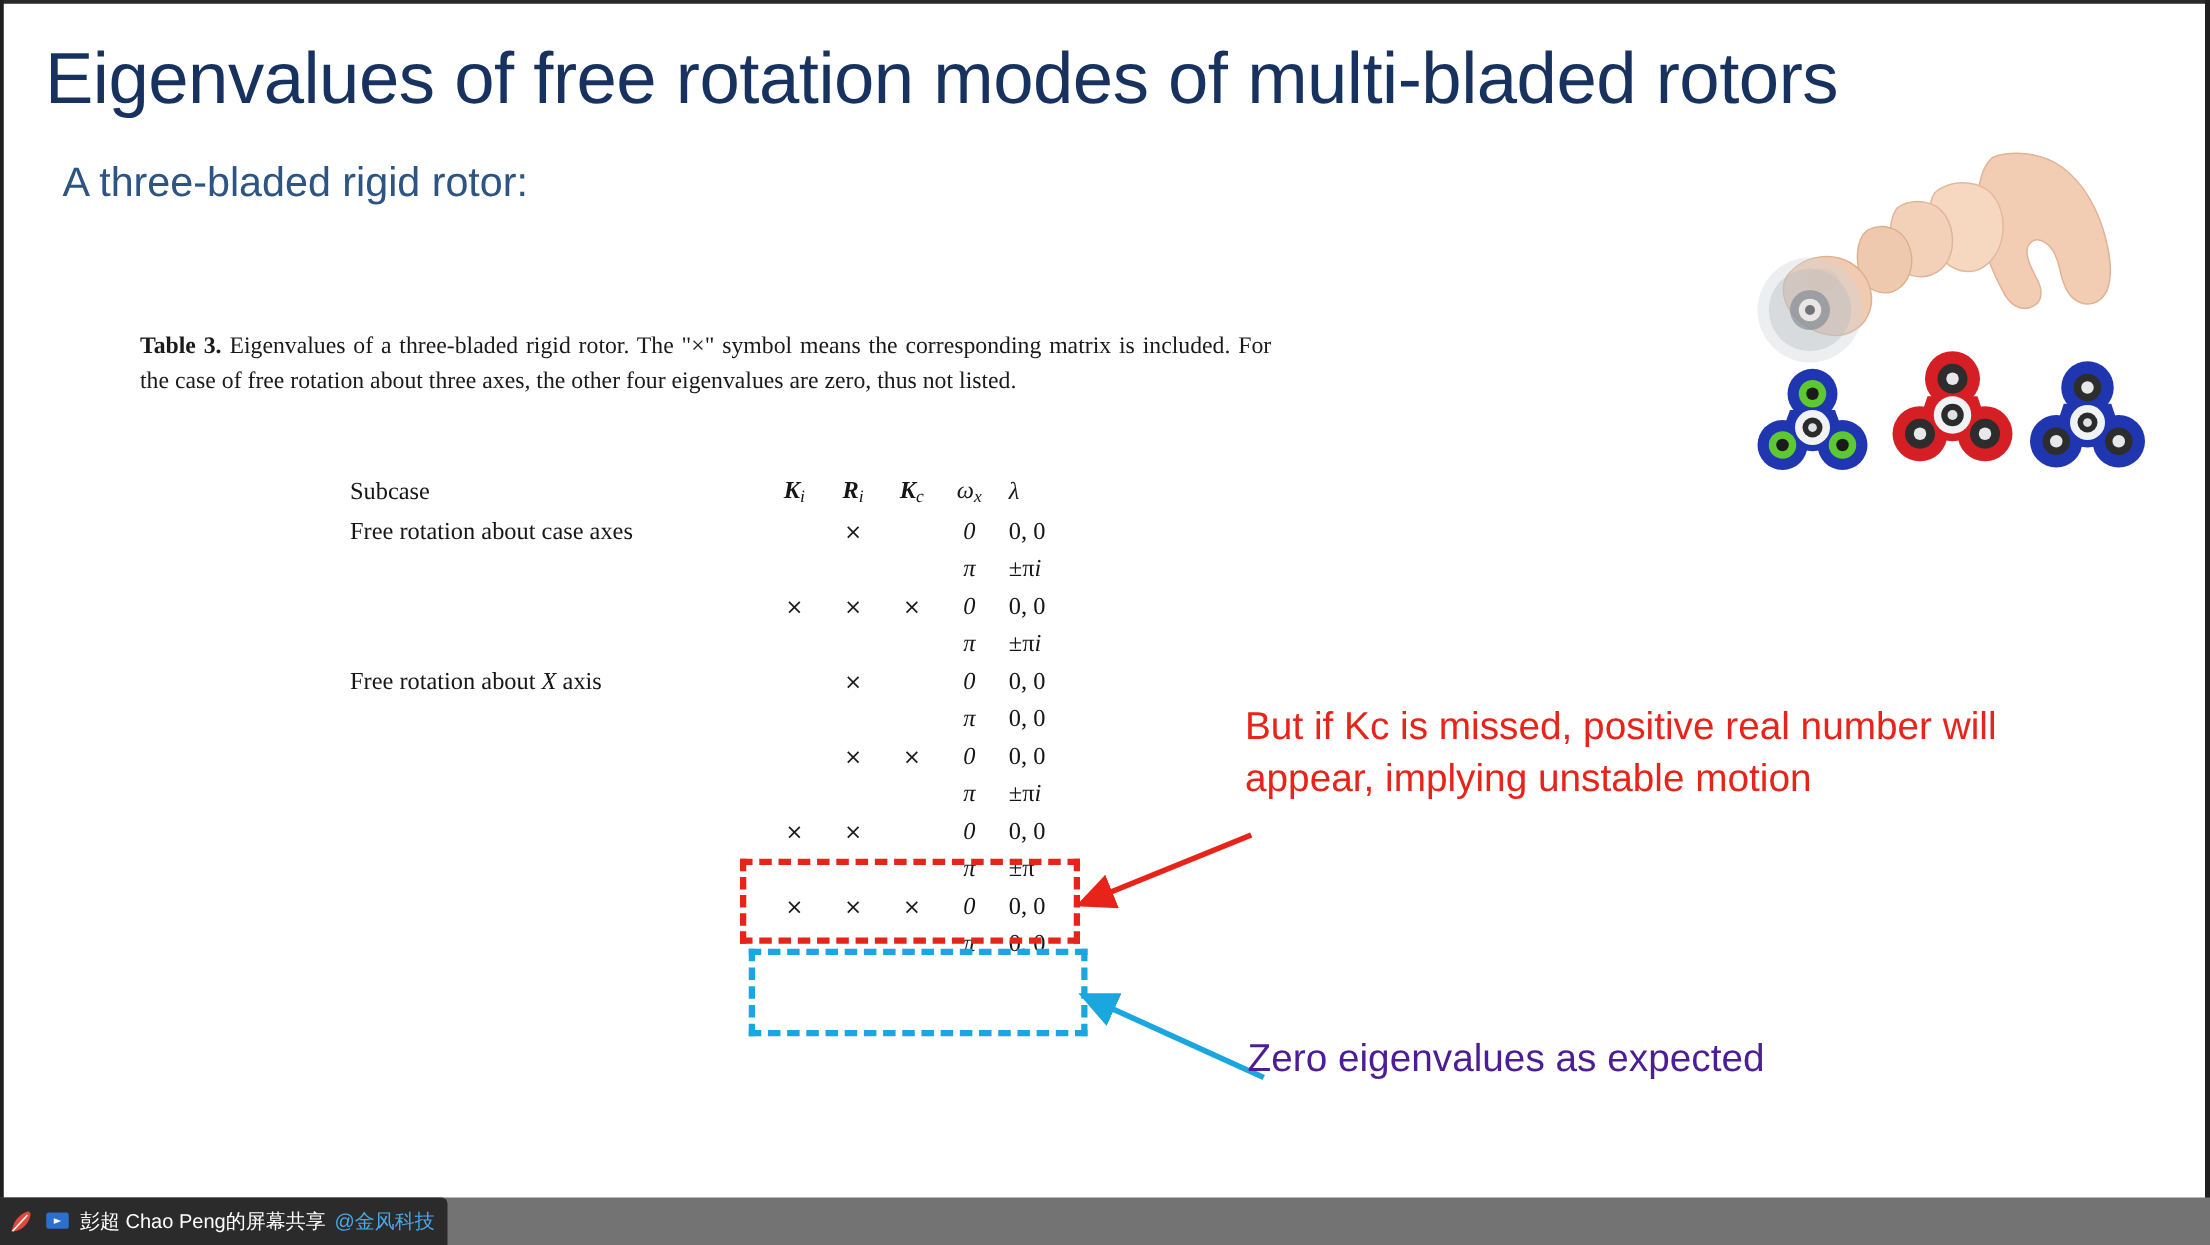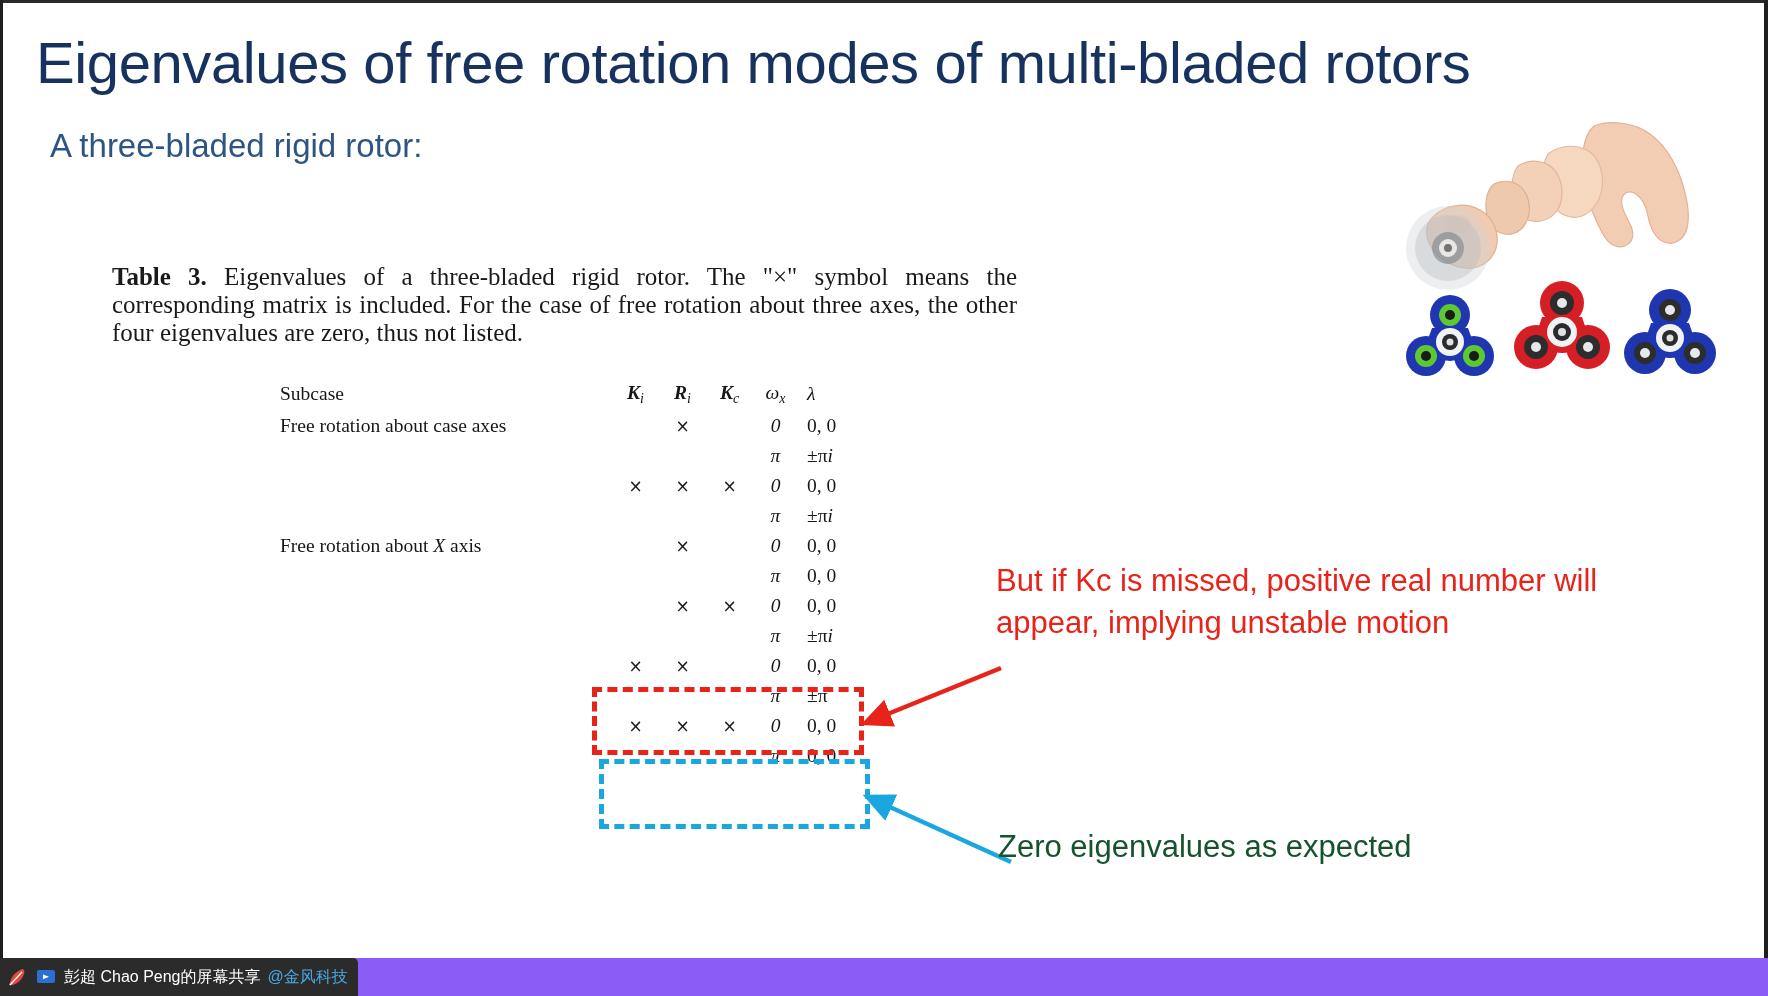--- a/index.html
+++ b/index.html
@@ -61,21 +61,21 @@
     color: #2d5584;
     white-space: nowrap;
   }
 
   
   #table-caption {
     position: absolute;
     left: 112px; top: 263px;
     width: 905px;
     font-family: "Liberation Serif", serif;
-    font-size: 25px;
+    font-size: 19px;
     line-height: 28px;
     color: #1a1a1a;
     text-align: justify;
   }
   #table-caption b { font-weight: bold; }
 
   
   #eigen-table {
     position: absolute;
     left: 272px; top: 377px;
@@ -154,21 +154,21 @@
     position: absolute;
     left: 1398px; top: 120px;
     width: 330px; height: 270px;
   }
 
   
   #taskbar {
     position: absolute;
     left: 0; bottom: 0;
     width: 1768px; height: 38px;
-    background: #8b5cf6;
+    background: #737373;
   }
   #share-pill {
     position: absolute;
     left: 0; bottom: 0;
     height: 38px;
     display: flex;
     align-items: center;
     gap: 7px;
     padding: 0 10px 0 6px;
     background: #2b2b2b;
@@ -321,21 +321,21 @@
   <svg id="arrow-blue" width="160" height="100" viewBox="0 0 160 100">
     <defs>
       <marker id="mBlue" markerWidth="7" markerHeight="7" refX="5.2" refY="3.2" orient="auto">
         <path d="M0,0 L7,3.2 L0,6.4 z" fill="#1aa7e0"></path>
       </marker>
     </defs>
     <line x1="155" y1="82" x2="14" y2="18" stroke="#1aa7e0" stroke-width="4.5" marker-end="url(#mBlue)"></line>
   </svg>
 
   <div id="note-red" style="color: rgb(232, 35, 26);">But if Kc is missed, positive real number will appear, implying unstable motion</div>
-  <div id="note-blue" style="color: #14532d;">Zero eigenvalues as expected</div>
+  <div id="note-blue" style="color: #4c1d95;">Zero eigenvalues as expected</div>
 
   <svg id="spinner-art" viewBox="0 0 330 270">
 
     <g>
       <path d="M196 6 C212 0 236 2 252 14 C268 26 278 44 284 62 C289 78 292 96 289 108
                C286 120 276 126 266 122 C256 118 252 106 250 96
                C248 86 244 78 238 74 C232 70 226 72 224 78
                C222 86 228 96 232 104 C236 112 236 120 230 124
                C222 130 212 126 206 116 C198 102 190 82 186 64
                C182 44 184 16 196 6 Z" fill="#f2cdb4" stroke="#e0b396" stroke-width="1.2"></path>

